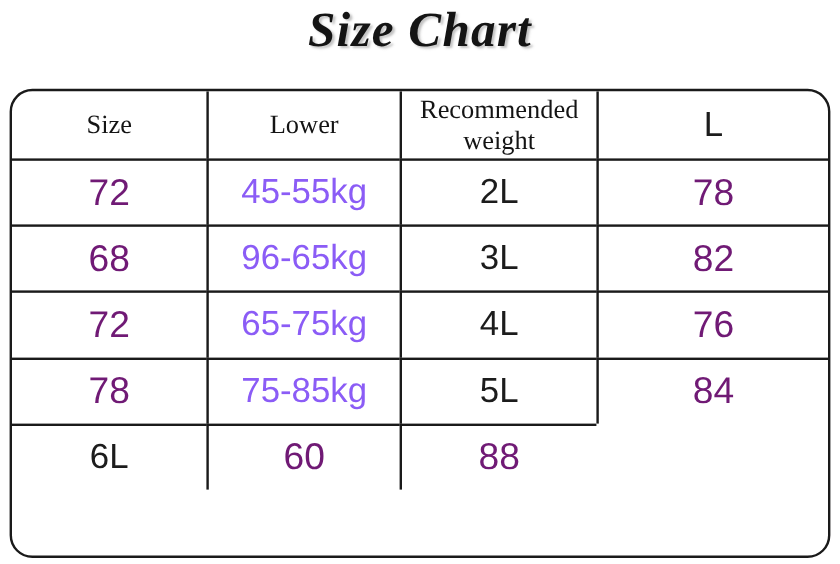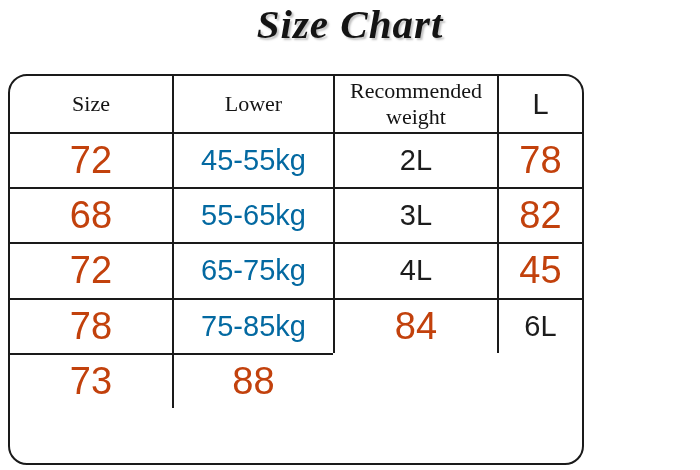--- a/index.html
+++ b/index.html
@@ -29,21 +29,21 @@
     font-size: 41px;
     line-height: 48px;
     color: #141414;
     letter-spacing: 1px;
     text-shadow: 2px 2px 2px rgba(120,120,120,0.45);
   }
   .size-table {
     position: absolute;
     left: 8px;
     top: 74px;
-    width: 576px;
+    width: 684px;
     height: 391px;
     box-sizing: border-box;
     border: 2px solid #1a1a1a;
     border-radius: 19px;
     overflow: hidden;
     display: grid;
     grid-template-columns: 162px 161px 164px 1fr;
     grid-template-rows: 56px repeat(6, 1fr);
     background: #ffffff;
   }
@@ -63,26 +63,26 @@
     line-height: 26px;
     color: #141414;
   }
   .head .wrap-narrow { display: inline-block; max-width: 150px; }
   .head .wrap-weight { display: inline-block; max-width: 145px; }
   .size-col {
     font-size: 29px;
     color: #1c1c1c;
   }
   .num-col {
-    font-size: 38px;
-    color: #c2410c;
+    font-size: 31px;
+    color: #701a75;
   }
   .weight-col {
     font-size: 29px;
-    color: #0369a1;
+    color: #8b5cf6;
   }
 </style>
 </head>
 <body>
 
 <div class="page">
 
   <div class="title">Size Chart</div>
 
   <div class="size-table">
@@ -97,32 +97,33 @@
       <span class="wrap-weight">Recommended weight</span>
     </div>
 
     <div class="cell size-col">L</div>
     <div class="cell num-col">72</div>
     <div class="cell weight-col">45-55kg</div>
 
     <div class="cell size-col">2L</div>
     <div class="cell num-col">78</div>
     <div class="cell num-col">68</div>
-    <div class="cell weight-col">55-65kg</div>
+    <div class="cell weight-col">96-65kg</div>
 
     <div class="cell size-col">3L</div>
     <div class="cell num-col">82</div>
     <div class="cell num-col">72</div>
     <div class="cell weight-col">65-75kg</div>
 
     <div class="cell size-col">4L</div>
-    <div class="cell num-col">45</div>
+    <div class="cell num-col">76</div>
     <div class="cell num-col">78</div>
     <div class="cell weight-col">75-85kg</div>
 
+    <div class="cell size-col">5L</div>
     <div class="cell num-col">84</div>
 
     <div class="cell size-col">6L</div>
-    <div class="cell num-col">73</div>
+    <div class="cell num-col">60</div>
     <div class="cell num-col">88</div>
 
   </div>
 </div>
 
 </body></html>

